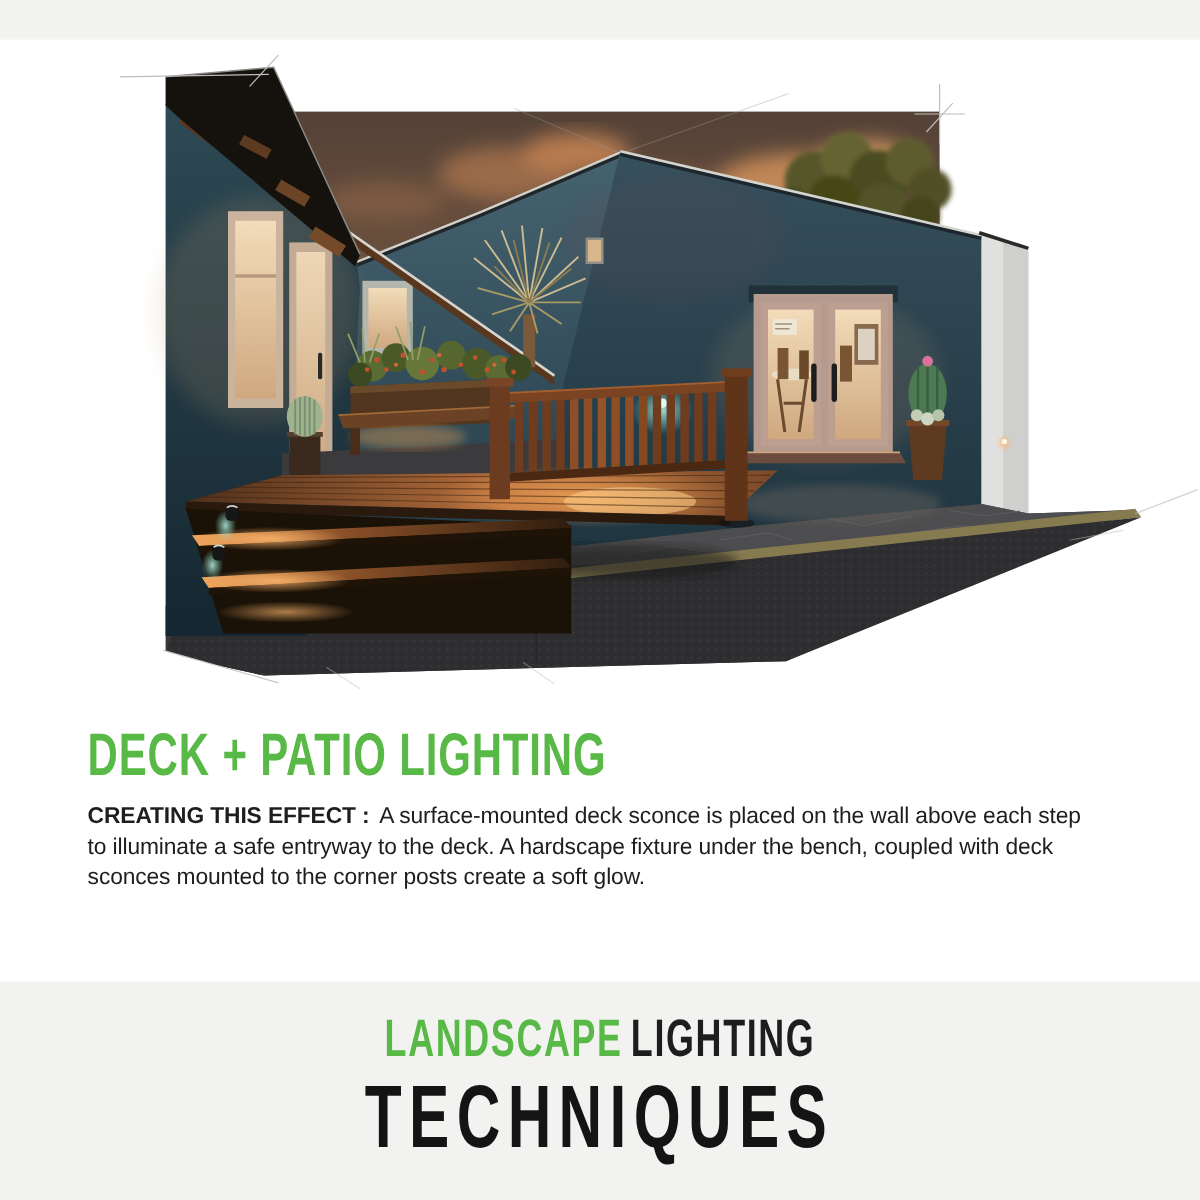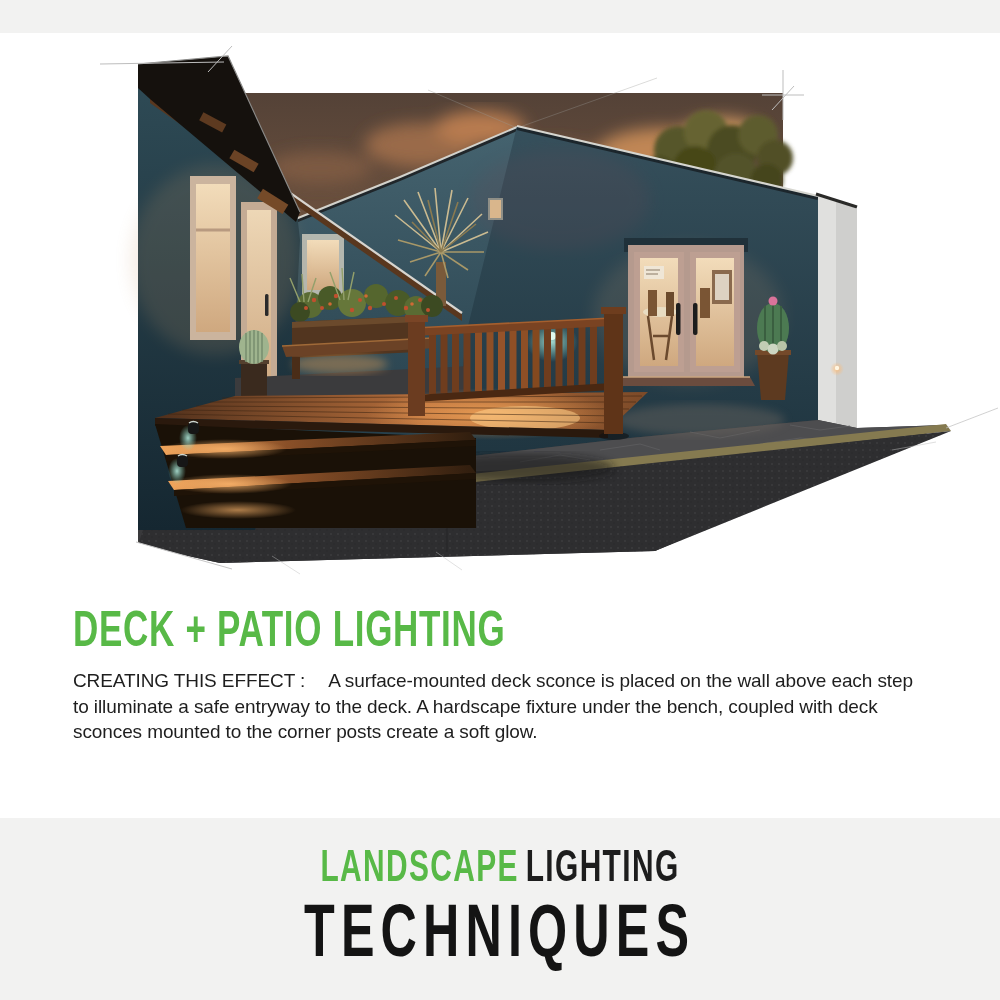--- a/index.html
+++ b/index.html
@@ -8,21 +8,21 @@
   .top-bar{position:absolute;left:0;top:0;width:1000px;height:33px;background:#f2f2f1;}
   .scene-wrap{position:absolute;left:0;top:0;width:1000px;height:600px;}
   .scene-wrap svg{display:block;}
   .content{position:absolute;left:73px;top:604px;width:845px;}
   .headline{color:#58b947;font-size:50px;font-weight:700;letter-spacing:1px;
             transform:scaleX(0.70);transform-origin:left top;white-space:nowrap;
             line-height:1.0;margin:0;}
   .para{color:#1e1e1e;font-size:19px;line-height:25.5px;letter-spacing:-0.1px;margin:0;}
   .para-1{margin-top:17px;}
   .para-2{margin-top:14px;}
-  .effect-label{font-weight:400;margin-right:23px;}
+  .effect-label{font-weight:700;margin-right:8px;}
   .footer-bar{position:absolute;left:0;top:818px;width:1000px;height:215px;background:#f2f2f1;
               display:flex;flex-direction:column;align-items:center;}
   .brand-line{margin-top:26px;font-size:44px;font-weight:700;letter-spacing:2px;white-space:nowrap;
               transform:scaleX(0.68);transform-origin:center top;line-height:1.0;}
   .brand-green{color:#58b947;margin-right:10px;}
   .brand-dark{color:#1d1d1d;}
   .series-title{margin-top:6px;font-size:74px;font-weight:800;color:#141414;letter-spacing:9px;
                 white-space:nowrap;transform:scaleX(0.68);transform-origin:center top;line-height:1.0;}
 </style>
 </head>

